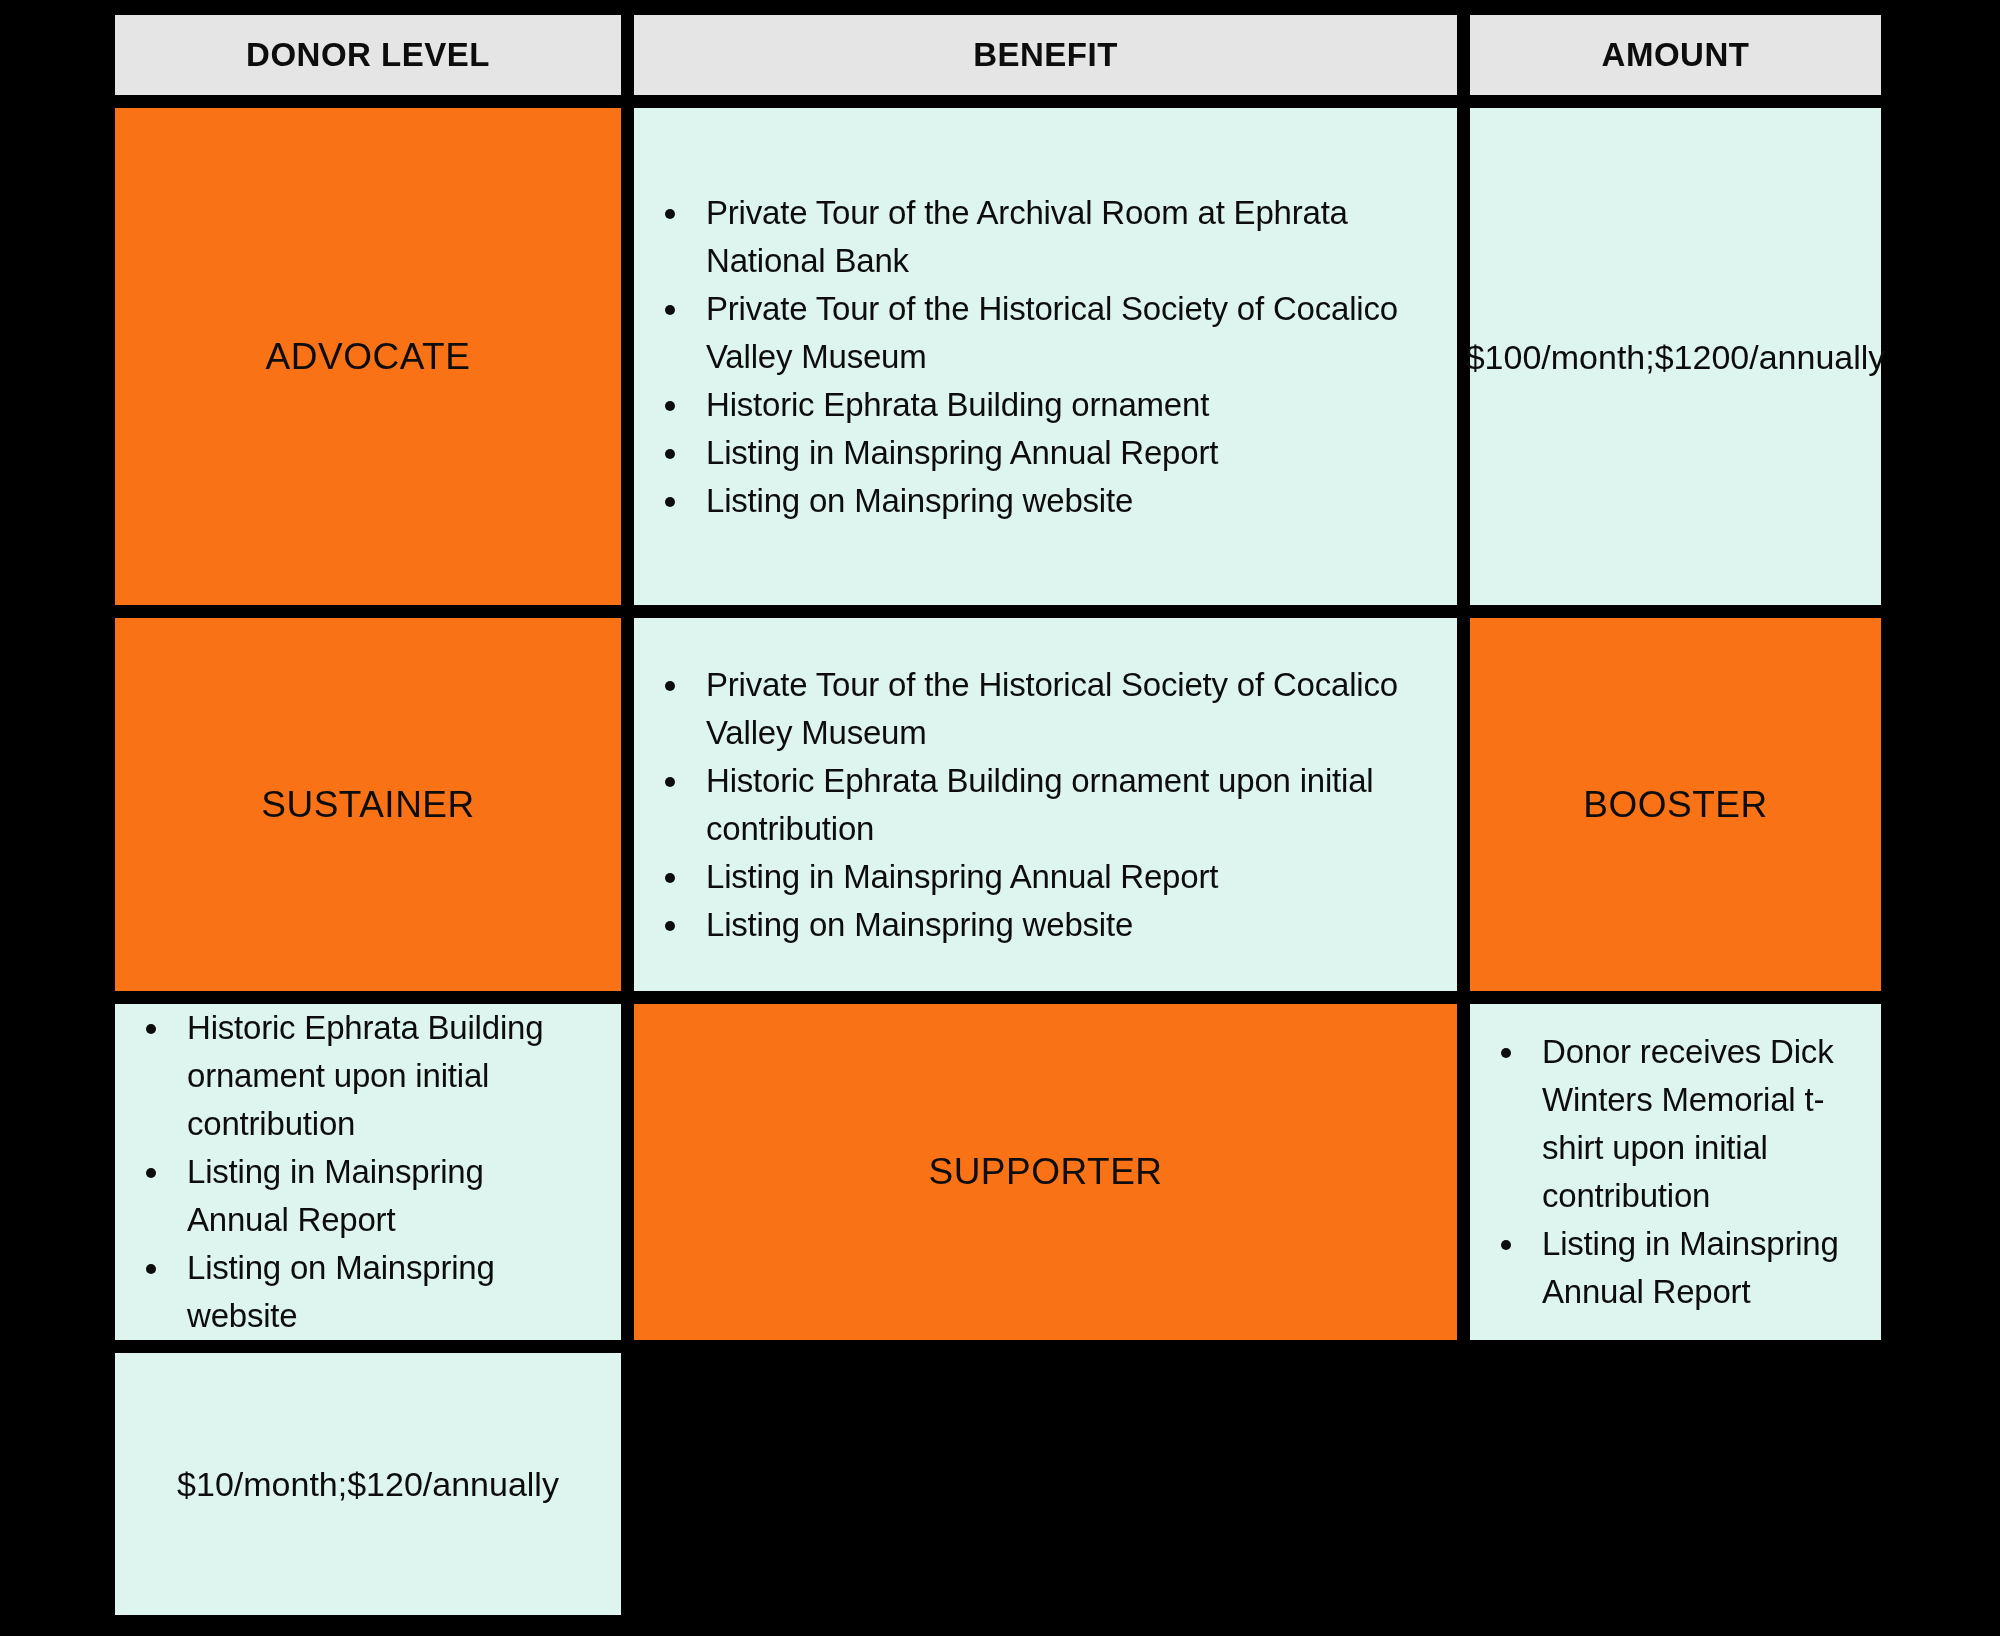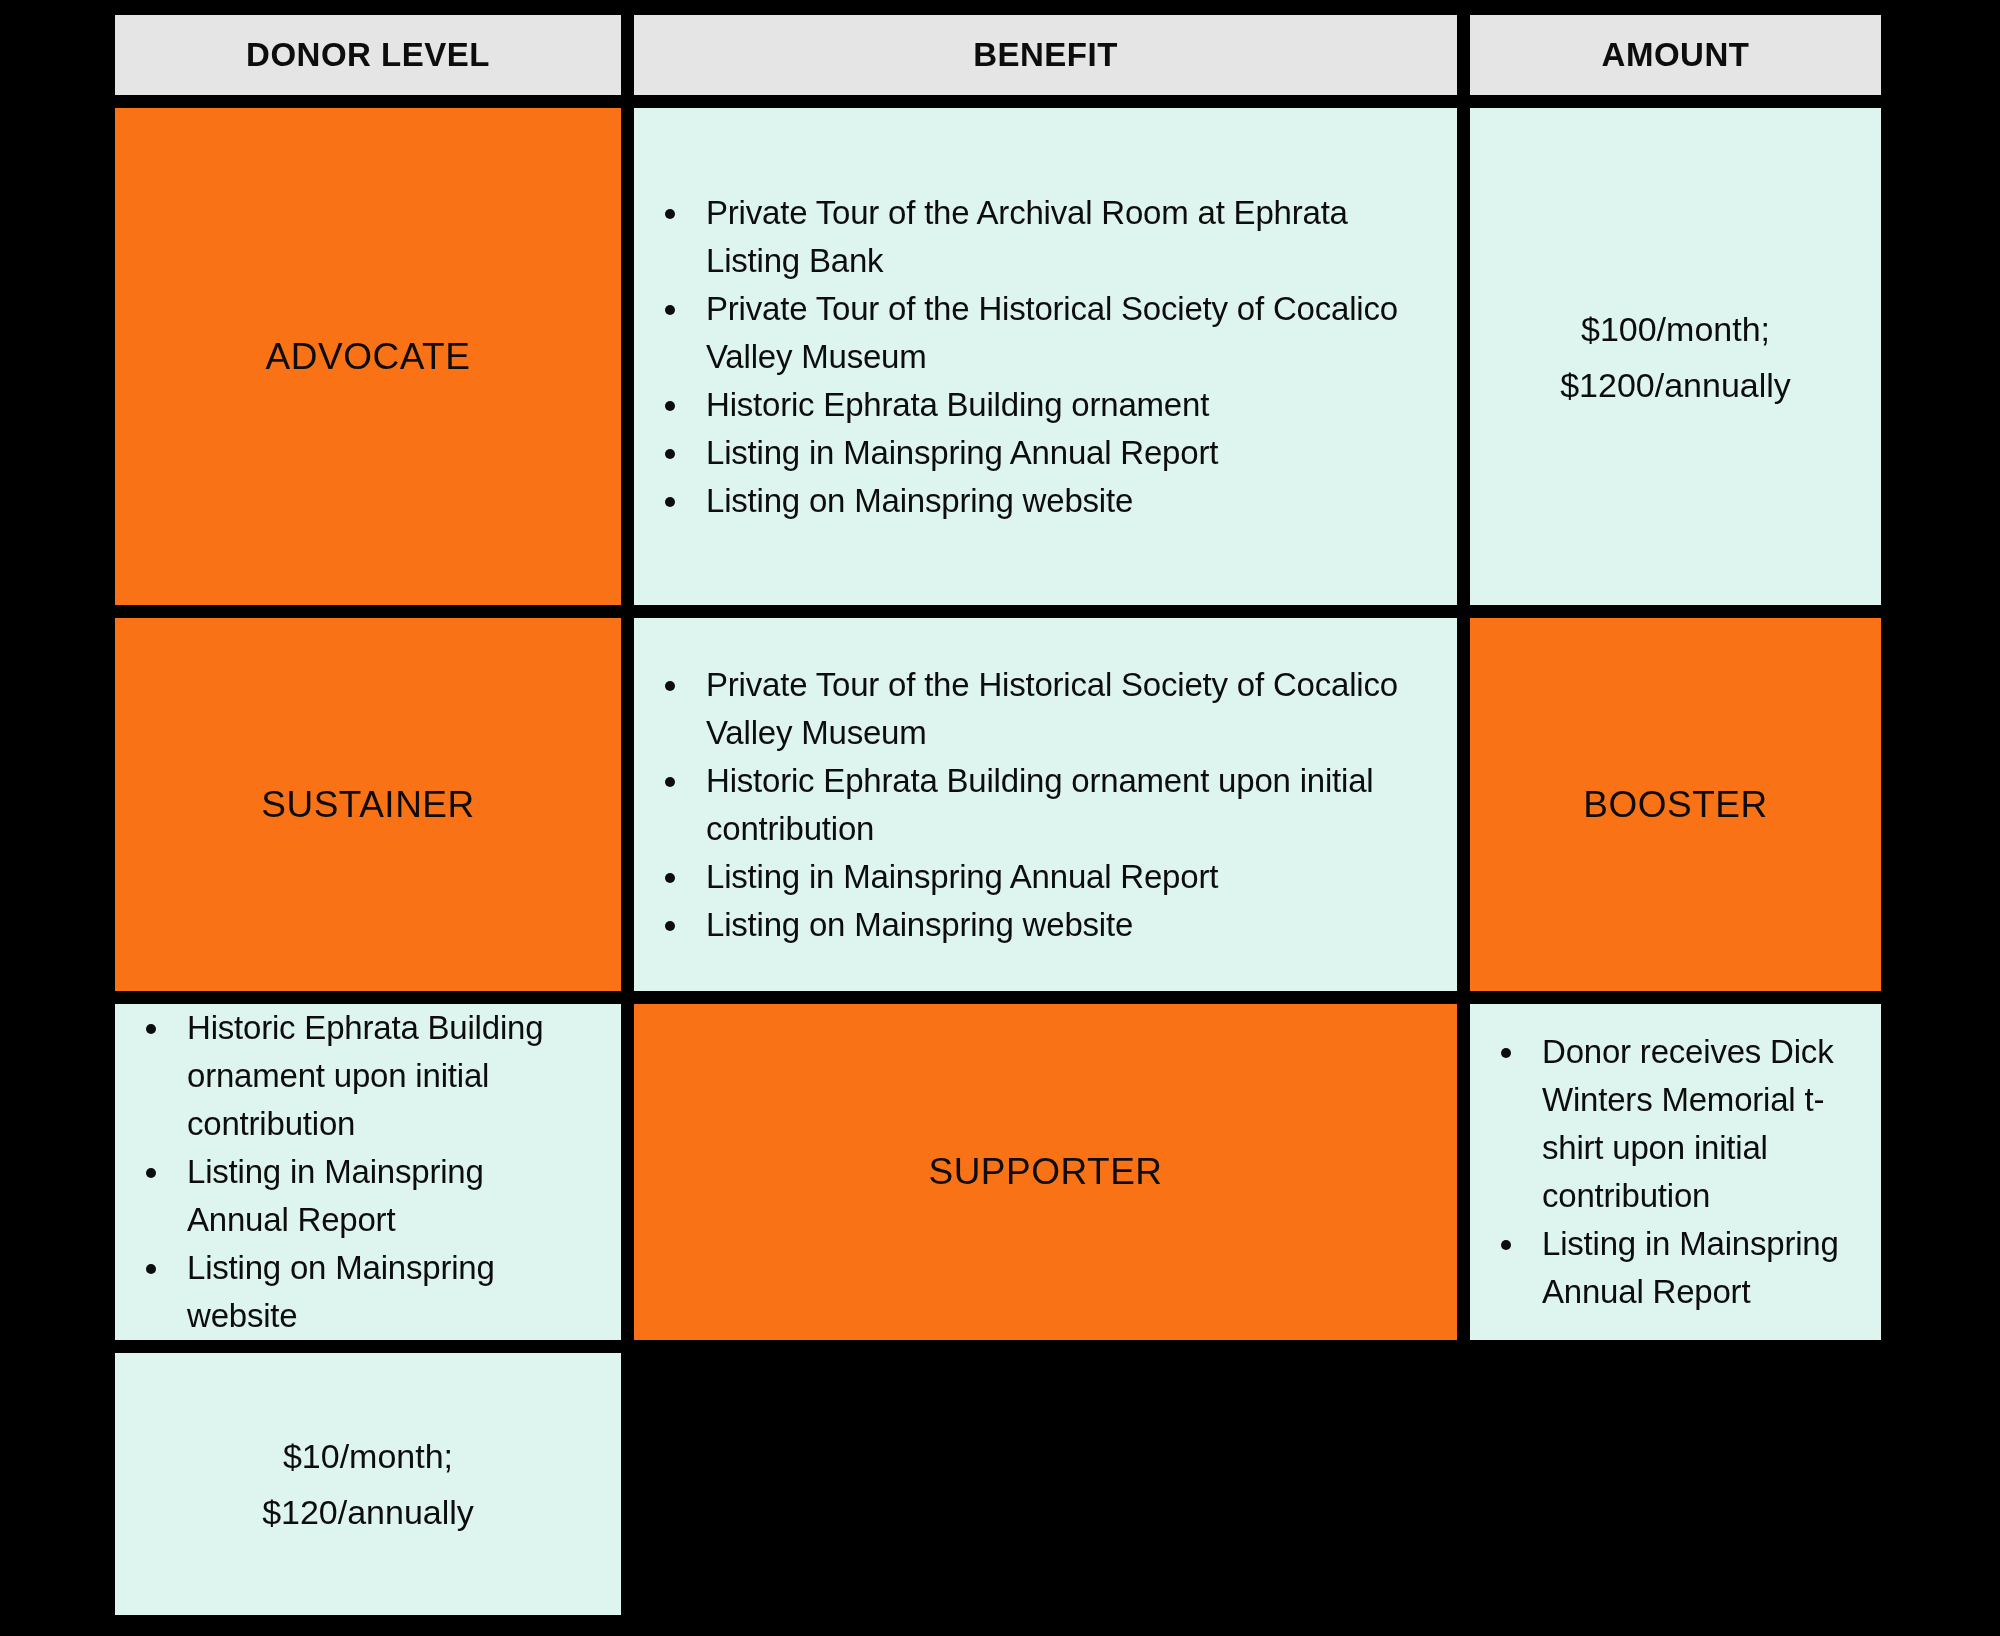--- a/index.html
+++ b/index.html
@@ -55,41 +55,41 @@
     font-size: 33px;
     line-height: 48px;
     letter-spacing: -0.2px;
   }
   .benefit-cell li {
     padding-left: 14px;
   }
   .amount-cell {
     background: #def4ee;
     display: flex;
-    flex-direction: column;
+    flex-direction: row;
     align-items: center;
     justify-content: center;
     font-size: 34px;
     line-height: 56px;
     text-align: center;
   }
 </style>
 </head>
 <body>
 
 <div class="table-wrap">
 
   <div class="cell header-cell">DONOR LEVEL</div>
   <div class="cell header-cell">BENEFIT</div>
   <div class="cell header-cell">AMOUNT</div>
 
   <div class="cell level-cell">ADVOCATE</div>
   <div class="cell benefit-cell">
     <ul>
-      <li>Private Tour of the Archival Room at Ephrata Listing Bank</li>
+      <li>Private Tour of the Archival Room at Ephrata National Bank</li>
       <li>Private Tour of the Historical Society of Cocalico Valley Museum</li>
       <li>Historic Ephrata Building ornament</li>
       <li>Listing in Mainspring Annual Report</li>
       <li>Listing on Mainspring website</li>
     </ul>
   </div>
   <div class="cell amount-cell">
     <div>$100/month;</div>
     <div>$1200/annually</div>
   </div>

